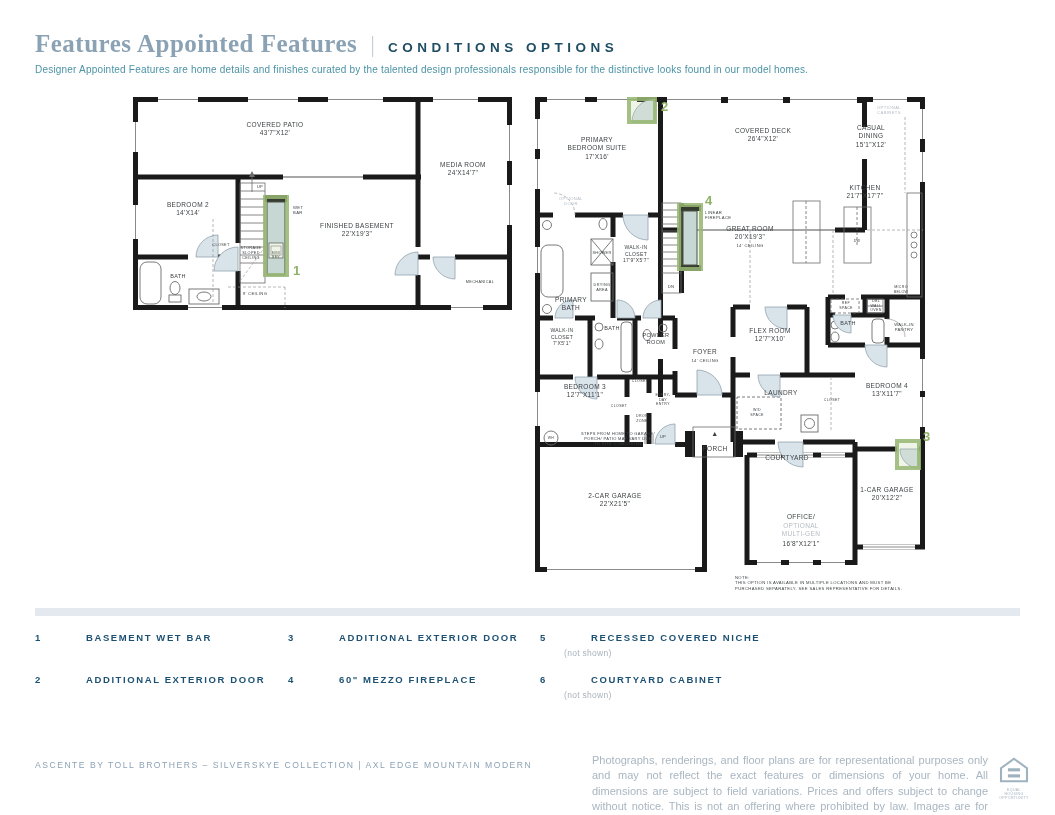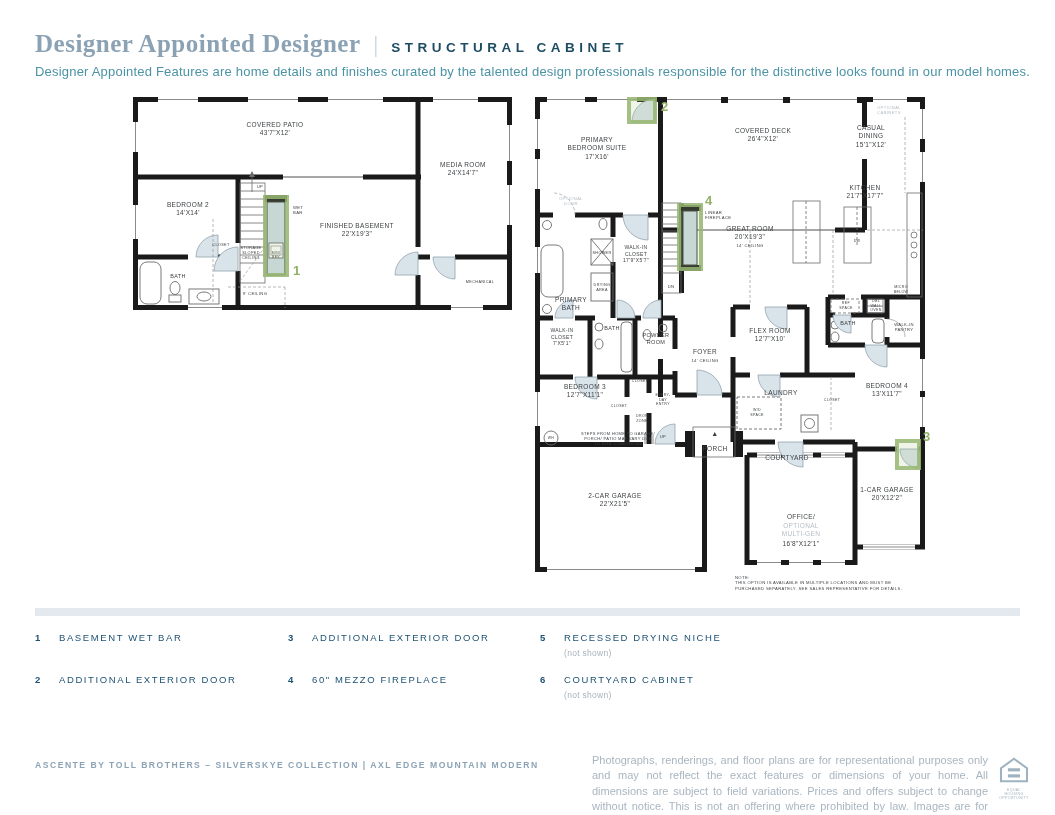--- a/index.html
+++ b/index.html
@@ -4,58 +4,58 @@
 <style>
   html,body{margin:0;padding:0;background:#fff;}
   .page{position:relative;width:1055px;height:815px;background:#fff;overflow:hidden;
         font-family:"Liberation Sans",sans-serif;}
   
   .header{position:absolute;left:35px;top:30px;}
   .title-row{display:flex;align-items:baseline;gap:13px;}
   .title{font-family:"Liberation Serif",serif;font-size:25px;font-weight:700;color:#8aa2b4;letter-spacing:.5px;}
   .title-divider{font-family:"Liberation Serif",serif;font-size:23px;color:#c3cfd7;font-weight:400;}
   .tag{font-size:13.5px;font-weight:700;color:#1e4d63;letter-spacing:4.5px;}
-  .description{margin-top:6px;font-size:13px;color:#4b93a5;letter-spacing:.2px;}
+  .description{margin-top:6px;font-size:10px;color:#4b93a5;letter-spacing:.2px;}
   
   .plan{position:absolute;}
   .plan svg{position:absolute;left:0;top:0;}
   .plan-label{position:absolute;transform:translate(-50%,-50%);text-align:center;color:#3b3f42;
               font-size:6.5px;line-height:1.3;letter-spacing:.35px;white-space:nowrap;}
   .plan-label.gray{color:#b4bdc4;}
   .plan-label.left{transform:translate(0,-50%);text-align:left;}
   .opt-box{position:absolute;box-sizing:border-box;border:4px solid rgba(151,182,114,.85);
            background:rgba(172,201,136,.20);}
   .opt-num{position:absolute;color:#8fb166;font-size:13px;font-weight:700;}
   
   .rule{position:absolute;left:35px;top:608px;width:985px;height:8px;background:#e3e9ee;}
   .legend{position:absolute;left:35px;top:632px;display:grid;grid-auto-flow:column;
           grid-template-rows:repeat(2,auto);grid-template-columns:253px 252px auto;
           row-gap:16px;align-items:start;}
   .legend-item{display:flex;gap:14px;}
   .legend-num{font-size:9.5px;font-weight:700;color:#1d5173;width:10px;}
-  .legend-label{font-size:9.5px;font-weight:400;color:#1d5173;letter-spacing:1.6px;}
+  .legend-label{font-size:9.5px;font-weight:700;color:#1d5173;letter-spacing:1.6px;margin-left:27px;}
   .legend-note{margin-top:5px;font-size:8.5px;font-weight:400;color:#a8b3bc;letter-spacing:.3px;}
   
-  .footer-left{position:absolute;left:35px;top:757px;font-size:8.6px;font-weight:700;
+  .footer-left{position:absolute;left:35px;top:757px;font-size:8.6px;font-weight:400;
                color:#8ca3b5;letter-spacing:1.5px;line-height:16px;}
   .disclaimer{position:absolute;left:592px;top:753px;width:396px;font-size:11px;color:#a9b6c1;
               line-height:1.4;text-align:justify;}
   .eh-logo{position:absolute;left:998px;top:757px;width:32px;text-align:center;color:#9fb2c0;}
   .eh-caption{font-size:3.5px;letter-spacing:.4px;color:#9fb2c0;margin-top:1px;}
 </style>
 </head>
 <body>
 
 <div class="page">
 
   <div class="header">
     <div class="title-row">
-      <span class="title">Designer Appointed Designer</span>
+      <span class="title">Features Appointed Features</span>
       <span class="title-divider">|</span>
-      <span class="tag">STRUCTURAL CABINET</span>
+      <span class="tag">CONDITIONS OPTIONS</span>
     </div>
     <div class="description">Designer Appointed Features are home details and finishes curated by the talented design professionals responsible for the distinctive looks found in our model homes.</div>
   </div>
 
   <div class="plan" style="left:133px;top:97px;width:379px;height:213px;">
     <svg width="379" height="213" viewBox="0 0 379 213">
       <g stroke="#1a1a1a" stroke-width="5" fill="none">
         <line x1="0" y1="2.5" x2="379" y2="2.5"></line>
         <line x1="2.5" y1="0" x2="2.5" y2="213"></line>
         <line x1="0" y1="210.5" x2="379" y2="210.5"></line>
@@ -601,21 +601,21 @@
       </div>
       <div class="legend-item">
         <span class="legend-num">4</span>
         <div>
           <div class="legend-label">60" MEZZO FIREPLACE</div>
         </div>
       </div>
       <div class="legend-item">
         <span class="legend-num">5</span>
         <div>
-          <div class="legend-label">RECESSED DRYING NICHE</div>
+          <div class="legend-label">RECESSED COVERED NICHE</div>
           <div class="legend-note">(not shown)</div>
         </div>
       </div>
       <div class="legend-item">
         <span class="legend-num">6</span>
         <div>
           <div class="legend-label">COURTYARD CABINET</div>
           <div class="legend-note">(not shown)</div>
         </div>
       </div>

